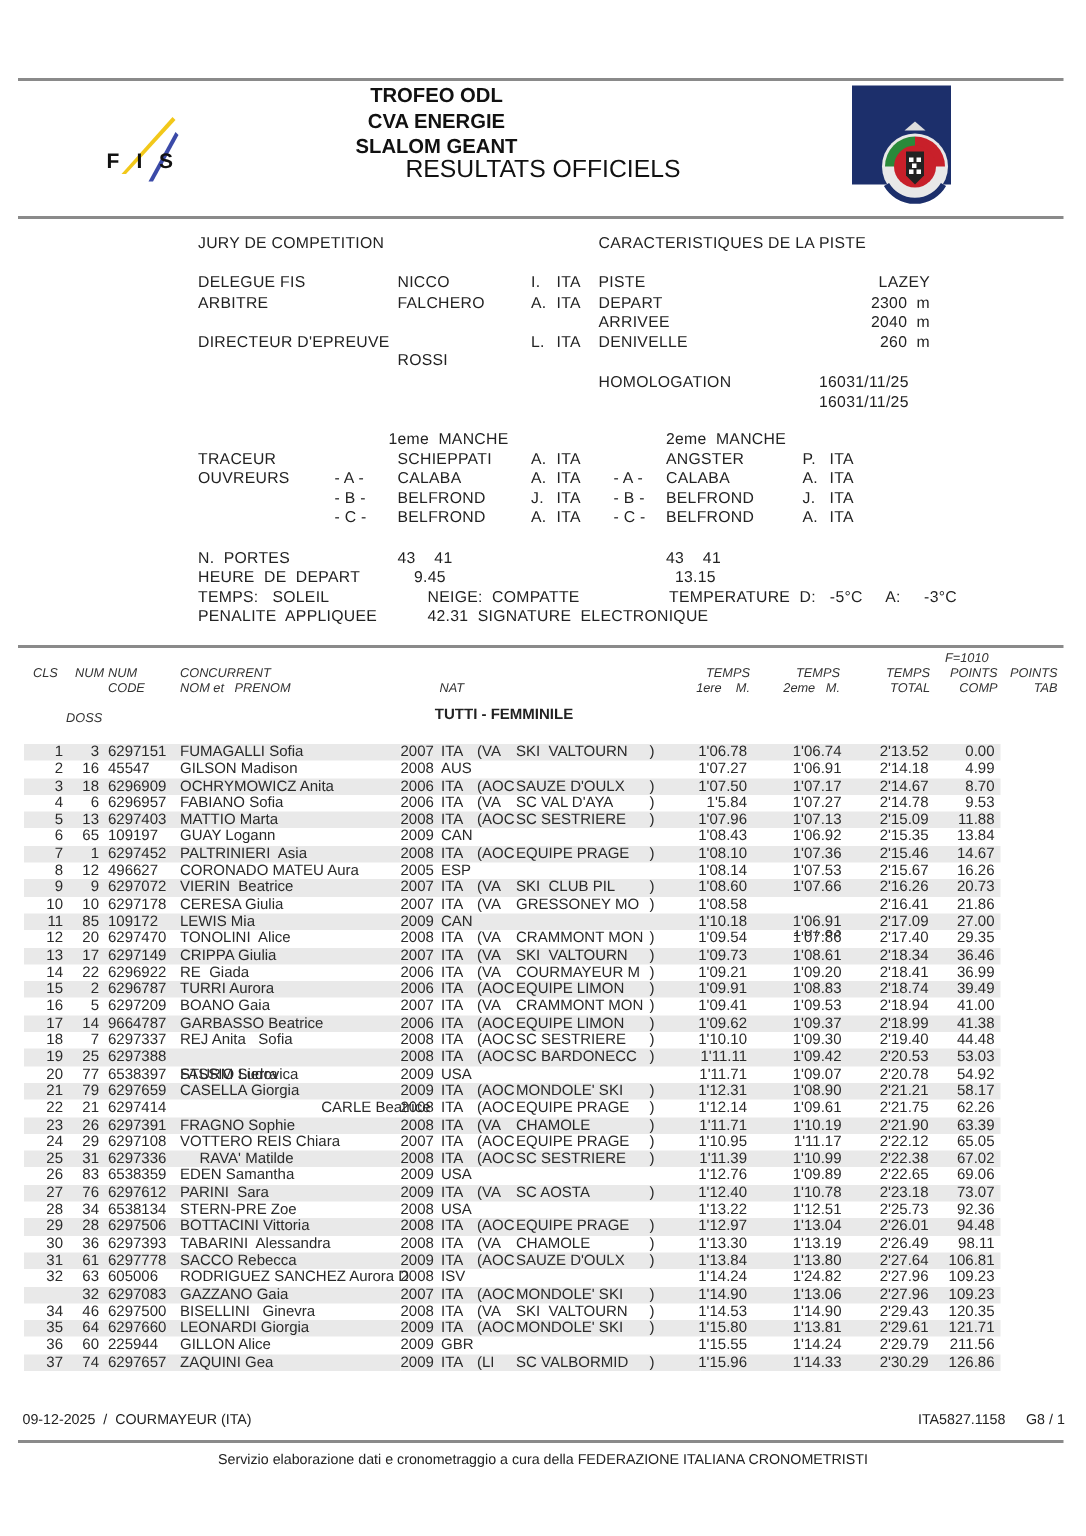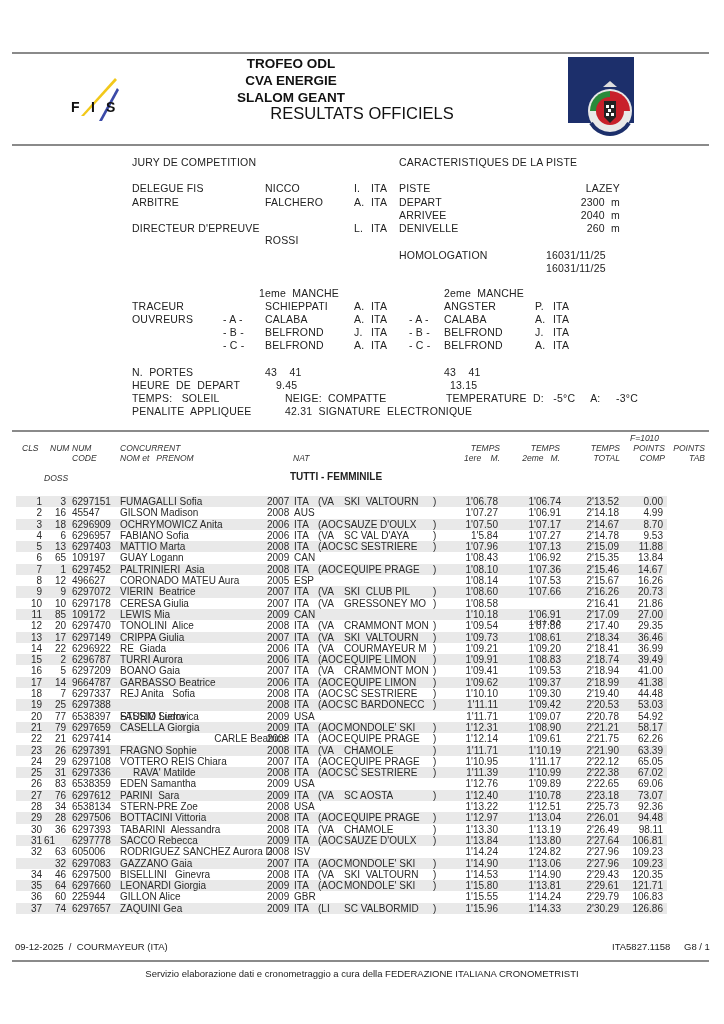--- a/index.html
+++ b/index.html
@@ -679,21 +679,21 @@
       <span style="left: 433px; width: 6px; text-align: left;">)</span>
       <span style="left: 452px; width: 46px; text-align: right;">1'13.30</span>
       <span style="left: 515px; width: 46px; text-align: right;">1'13.19</span>
       <span style="left: 575px; width: 44px; text-align: right;">2'26.49</span>
       <span style="left: 620px; width: 43px; text-align: right;">98.11</span>
     </div>
     <div class="row shade">
       <div class="bg2"></div>
       <div class="bg3"></div>
       <span style="left: 16px; width: 26px; text-align: right;">31</span>
-      <span style="left: 44px; width: 22px; text-align: left;">61</span>
+      <span style="left: 44px; width: 22px; text-align: right;">61</span>
       <span style="left: 72px; width: 45px; text-align: left;">6297778</span>
       <span style="left: 120px; width: 150px; text-align: left;">SACCO Rebecca</span>
       <span style="left: 267px; width: 25px; text-align: left;">2009</span>
       <span style="left: 294px; width: 25px; text-align: left;">ITA</span>
       <span style="left: 318px; width: 30px; text-align: left;">(AOC</span>
       <span style="left: 344px; width: 90px; text-align: left;">SAUZE D'OULX</span>
       <span style="left: 433px; width: 6px; text-align: left;">)</span>
       <span style="left: 452px; width: 46px; text-align: right;">1'13.84</span>
       <span style="left: 515px; width: 46px; text-align: right;">1'13.80</span>
       <span style="left: 575px; width: 44px; text-align: right;">2'27.64</span>
@@ -775,21 +775,21 @@
       <span style="left: 72px; width: 45px; text-align: left;">225944</span>
       <span style="left: 120px; width: 150px; text-align: left;">GILLON Alice</span>
       <span style="left: 267px; width: 25px; text-align: left;">2009</span>
       <span style="left: 294px; width: 25px; text-align: left;">GBR</span>
       <span style="left: 318px; width: 30px; text-align: left;"></span>
       <span style="left: 344px; width: 90px; text-align: left;"></span>
       <span style="left: 433px; width: 6px; text-align: left;"></span>
       <span style="left: 452px; width: 46px; text-align: right;">1'15.55</span>
       <span style="left: 515px; width: 46px; text-align: right;">1'14.24</span>
       <span style="left: 575px; width: 44px; text-align: right;">2'29.79</span>
-      <span style="left: 620px; width: 43px; text-align: right;">106.83</span>
+      <span style="left: 620px; width: 43px; text-align: right;">211.56</span>
     </div>
     <div class="row shade">
       <div class="bg2"></div>
       <div class="bg3"></div>
       <span style="left: 16px; width: 26px; text-align: right;">37</span>
       <span style="left: 44px; width: 22px; text-align: right;">74</span>
       <span style="left: 72px; width: 45px; text-align: left;">6297657</span>
       <span style="left: 120px; width: 150px; text-align: left;">ZAQUINI Gea</span>
       <span style="left: 267px; width: 25px; text-align: left;">2009</span>
       <span style="left: 294px; width: 25px; text-align: left;">ITA</span>

